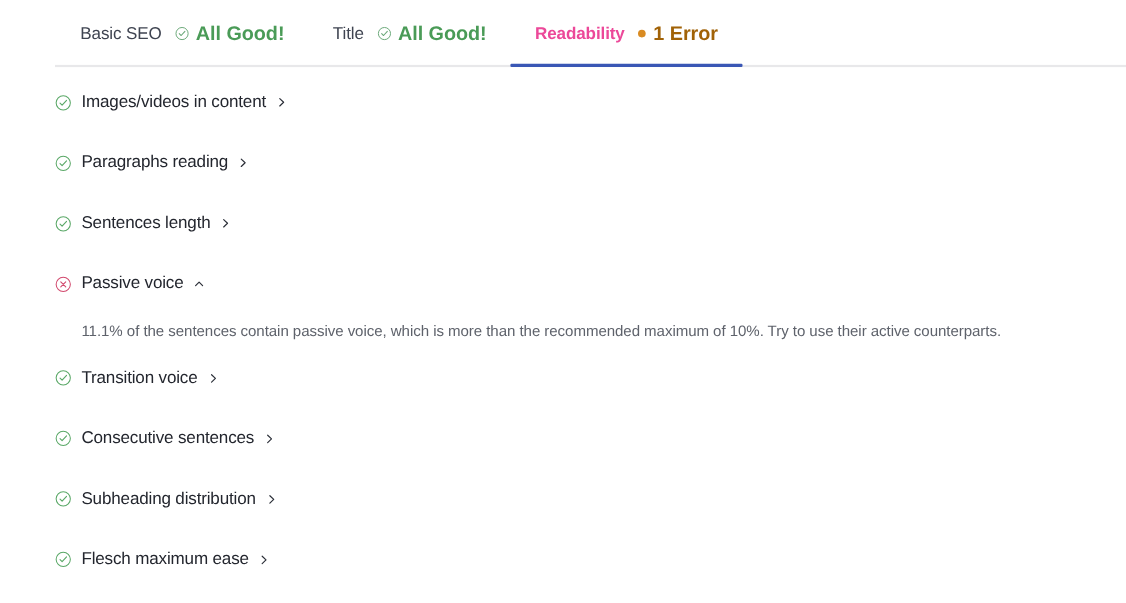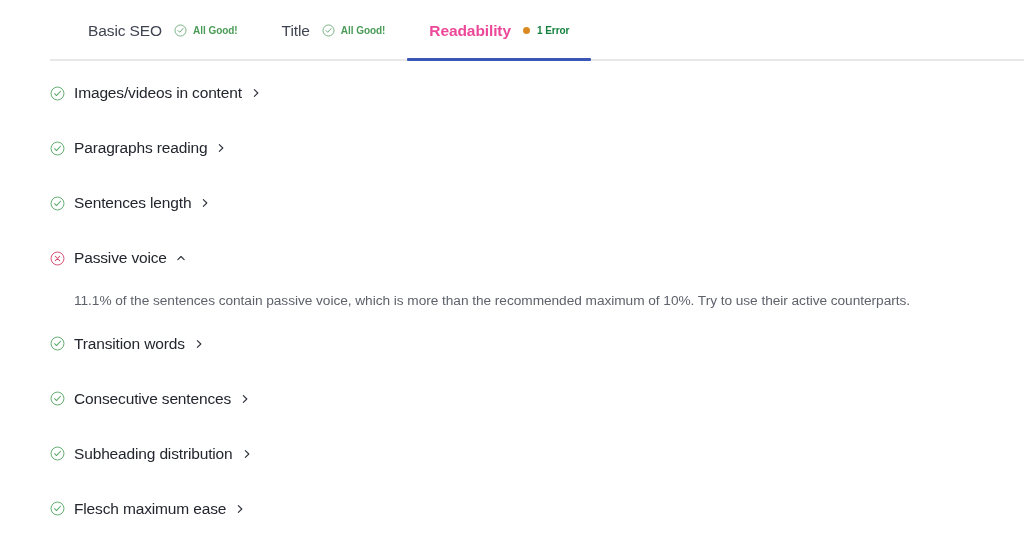--- a/index.html
+++ b/index.html
@@ -21,21 +21,21 @@
     width: 1024px;
     height: 548px;
     position: relative;
     background: #ffffff;
   }
 
   
   .tabbar {
     position: relative;
     height: 61px;
-    padding-left: 66px;
+    padding-left: 51px;
     display: flex;
     align-items: flex-end;
   }
   .tabbar-rule {
     position: absolute;
     left: 50px;
     right: 0;
     bottom: 0;
     height: 2px;
     background: #e8e8ea;
@@ -73,26 +73,26 @@
   .tab.active .tab-underline {
     background: #3a57b5;
   }
 
   .tab-status {
     display: flex;
     align-items: center;
     margin-left: 12px;
   }
   .status-text {
-    font-size: 10px;
+    font-size: 18px;
     font-weight: 700;
     letter-spacing: -0.05px;
   }
   .status-good .status-text { color: #4a9b57; }
-  .status-error .status-text { color: #15803d; }
+  .status-error .status-text { color: #a16207; }
 
   .check-circle-sm {
     width: 13px;
     height: 13px;
     margin-right: 6px;
     flex: 0 0 auto;
     display: block;
   }
   .dot-error {
     width: 7px;
@@ -250,21 +250,21 @@
       <div class="check-desc">11.1% of the sentences contain passive voice, which is more than the recommended maximum of 10%. Try to use their active counterparts.</div>
     </div>
     <div class="spacer-sm"></div>
 
     <div class="check-row">
       <div class="check-head">
         <svg class="check-icon" viewBox="0 0 16 16">
           <circle cx="8" cy="8" r="6.9" fill="none" stroke="#5aa867" stroke-width="1"></circle>
           <path d="M4.9 8.2 L6.9 10.2 L11.2 5.6" fill="none" stroke="#5aa867" stroke-width="1.1" stroke-linecap="round" stroke-linejoin="round"></path>
         </svg>
-        <span class="check-label">Transition words</span>
+        <span class="check-label">Transition voice</span>
         <svg class="chevron" viewBox="0 0 12 12">
           <path d="M4 2 L8.2 6 L4 10" fill="none" stroke="currentColor" stroke-width="1.3" stroke-linecap="round" stroke-linejoin="round"></path>
         </svg>
       </div>
     </div>
     <div class="spacer-lg"></div>
 
     <div class="check-row">
       <div class="check-head">
         <svg class="check-icon" viewBox="0 0 16 16">

